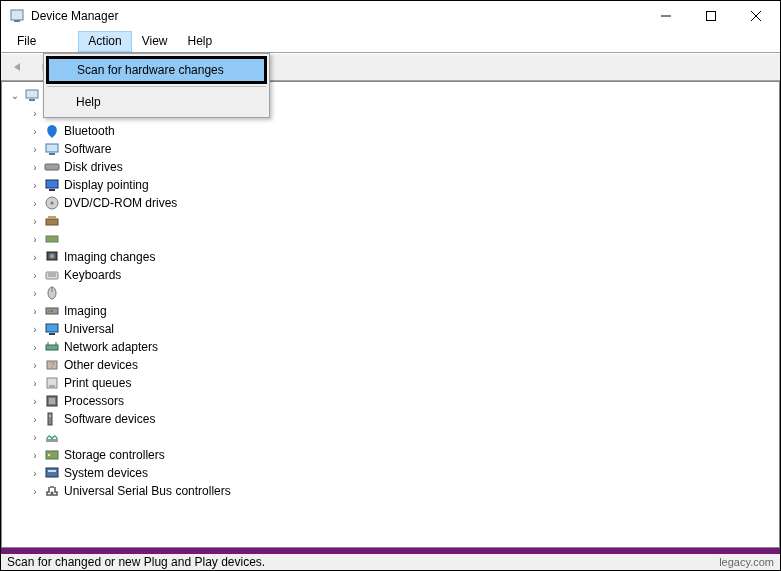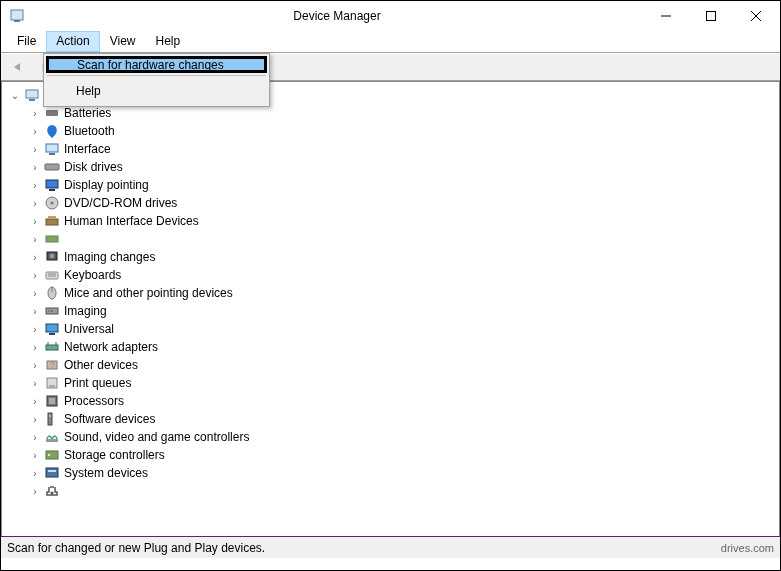--- a/index.html
+++ b/index.html
@@ -1,40 +1,40 @@
 <!DOCTYPE html>
 <html><head>
 <meta charset="utf-8">
 <style>
   * { box-sizing: border-box; margin: 0; padding: 0; }
   body { font-family: "Segoe UI", Tahoma, sans-serif; font-size: 12px; background: #fff; width: 781px; height: 571px; overflow: hidden; border: 1px solid #000; position: relative; }
   .titlebar { height: 30px; display: flex; align-items: center; padding: 0 2px 0 8px; border-bottom: 1px solid #fff; }
   .titlebar .app-icon { width: 16px; height: 16px; margin-right: 6px; }
-  .titlebar .title { flex: 1; font-size: 12px; color: #000; text-align: center; }
+  .titlebar .title { flex: 1; font-size: 12px; color: #000; }
   .winbtns { display: flex; }
   .winbtn { width: 45px; height: 28px; display: flex; align-items: center; justify-content: center; }
   .menubar { height: 22px; display: flex; align-items: stretch; padding: 0 6px; border-bottom: 1px solid #a0a0a0; }
   .menuitem { padding: 3px 10px 0 10px; font-size: 12px; color: #000; cursor: default; text-align: right; }
-  .menuitem.active { background: #cce8ff; border: 1px solid #99d1ff; padding: 2px 9px 11px 9px; }
+  .menuitem.active { background: #cce8ff; border: 1px solid #99d1ff; padding: 2px 9px 11px 9px; margin-left: 32px; }
   .toolbar { height: 28px; background: #f0f0f0; border-bottom: 1px solid #a0a0a0; display: flex; align-items: center; padding: 0 6px; gap: 4px; border-top: 1px solid #fff; }
   .tbtn { width: 22px; height: 22px; display: flex; align-items: center; justify-content: center; opacity: .5; }
   .sep { width: 1px; height: 20px; background: #c0c0c0; margin: 0 3px; }
   .client { position: relative; height: calc(100% - 30px - 22px - 28px - 22px); background: #fff; border: 1px solid #828790; margin: 0; overflow: hidden; }
   .tree { padding: 4px 0 0 6px; }
   .node { display: flex; align-items: center; height: 18px; font-size: 12px; white-space: nowrap; }
   .twist { width: 14px; display: flex; justify-content: center; color: #606060; font-size: 10px; }
   .dicon { width: 16px; height: 16px; margin: 0 4px 0 2px; flex-shrink: 0; }
   .node.root { margin-left: 0; }
   .node.child { margin-left: 20px; }
   .dropdown { position: absolute; left: 42px; top: 52px; width: 227px; background: #f0f0f0; border: 1px solid #a0a0a0; box-shadow: 2px 2px 4px rgba(0,0,0,.25); z-index: 10; padding: 2px; }
   .dd-item { height: 26px; display: flex; align-items: center; padding: 0 20px 0 30px; font-size: 12px; cursor: default; }
-  .dd-item.hl { background: #2e8ae6; color: #fff; border: 2px solid #000; padding: 0 18px 0 28px; height: 17px; background: #79a8d6; }
+  .dd-item.hl { background: #2e8ae6; color: #fff; border: 2px solid #000; padding: 0 18px 0 28px; height: 28px; background: #79a8d6; }
   .dd-item.hl { background: #90c8f6; color:#000; border:3px solid #000;}
   .dd-sep { height: 1px; background: #c0c0c0; margin: 2px 1px; }
-  .statusbar { position: absolute; bottom: 12px; left: 0; right: 0; height: 22px; background: #f0f0f0; border-top: 1px solid #701a75; display: flex; align-items: center; padding: 0 6px; font-size: 12px; }
+  .statusbar { position: absolute; bottom: 0; left: 0; right: 0; height: 22px; background: #f0f0f0; border-top: 6px solid #701a75; display: flex; align-items: center; padding: 0 6px; font-size: 12px; }
   .statusbar .right { margin-left: auto; color: #666; font-size: 11px; }
   svg { display: block; }
 </style>
 </head>
 <body>
 
 <div class="titlebar">
   <span class="app-icon">
     <svg width="16" height="16">
         <rect x="2" y="2" width="12" height="10" fill="#d9e6f2" stroke="#6080a0"></rect>
@@ -121,21 +121,21 @@
           <span>Bluetooth</span>
         </div>
         <div class="node child">
           <span class="twist">›</span>
           <span class="dicon">
             <svg width="16" height="16">
               <rect x="2" y="3" width="12" height="8" fill="#cfe3f5" stroke="#4a77a8"></rect>
               <rect x="5" y="12" width="6" height="2" fill="#4a77a8"></rect>
             </svg>
           </span>
-          <span>Interface</span>
+          <span>Software</span>
         </div>
         <div class="node child">
           <span class="twist">›</span>
           <span class="dicon">
             <svg width="16" height="16">
               <rect x="1" y="5" width="14" height="6" rx="1" fill="#9aa0a6" stroke="#666"></rect>
             </svg>
           </span>
           <span>Disk drives</span>
         </div>
@@ -160,21 +160,20 @@
           <span>DVD/CD-ROM drives</span>
         </div>
         <div class="node child">
           <span class="twist">›</span>
           <span class="dicon">
             <svg width="16" height="16">
               <rect x="2" y="6" width="12" height="6" fill="#a08050" stroke="#705030"></rect>
               <rect x="4" y="3" width="8" height="3" fill="#c0a070"></rect>
             </svg>
           </span>
-          <span>Human Interface Devices</span>
         </div>
         <div class="node child">
           <span class="twist">›</span>
           <span class="dicon">
             <svg width="16" height="16">
               <rect x="2" y="5" width="12" height="6" fill="#8aa05a" stroke="#586"></rect>
             </svg>
           </span>
         </div>
         <div class="node child">
@@ -199,21 +198,20 @@
           <span>Keyboards</span>
         </div>
         <div class="node child">
           <span class="twist">›</span>
           <span class="dicon">
             <svg width="16" height="16">
               <ellipse cx="8" cy="8" rx="4" ry="6" fill="#ccc" stroke="#777"></ellipse>
               <line x1="8" y1="2" x2="8" y2="7" stroke="#777"></line>
             </svg>
           </span>
-          <span>Mice and other pointing devices</span>
         </div>
         <div class="node child">
           <span class="twist">›</span>
           <span class="dicon">
             <svg width="16" height="16">
               <rect x="2" y="5" width="12" height="6" fill="#999" stroke="#555"></rect>
               <circle cx="5" cy="8" r="1" fill="#3a3"></circle>
               <circle cx="8" cy="8" r="1" fill="#d33"></circle>
             </svg>
           </span>
@@ -281,21 +279,20 @@
           <span>Software devices</span>
         </div>
         <div class="node child">
           <span class="twist">›</span>
           <span class="dicon">
             <svg width="16" height="16">
               <path d="M3 10 Q5 4 8 10 Q11 4 13 10" fill="none" stroke="#3a7" stroke-width="1.5"></path>
               <rect x="2" y="10" width="12" height="3" fill="#999"></rect>
             </svg>
           </span>
-          <span>Sound, video and game controllers</span>
         </div>
         <div class="node child">
           <span class="twist">›</span>
           <span class="dicon">
             <svg width="16" height="16">
               <rect x="2" y="4" width="12" height="8" fill="#8aa05a" stroke="#475"></rect>
               <circle cx="5" cy="8" r="1" fill="#fff"></circle>
             </svg>
           </span>
           <span>Storage controllers</span>
@@ -311,21 +308,22 @@
           <span>System devices</span>
         </div>
         <div class="node child">
           <span class="twist">›</span>
           <span class="dicon">
             <svg width="16" height="16">
               <path d="M5 4 v5 h-2 v3 h10 v-3 h-2 v-5 M6 4 h4" fill="none" stroke="#555" stroke-width="1.5"></path>
               <circle cx="8" cy="10" r="1.5" fill="#555"></circle>
             </svg>
           </span>
+          <span>Universal Serial Bus controllers</span>
         </div>
       </div>
   </div>
 </div>
 
 <div class="statusbar">
   <span>Scan for changed or new Plug and Play devices.</span>
-  <span class="right">drives.com</span>
+  <span class="right">legacy.com</span>
 </div>
 
 </body></html>

